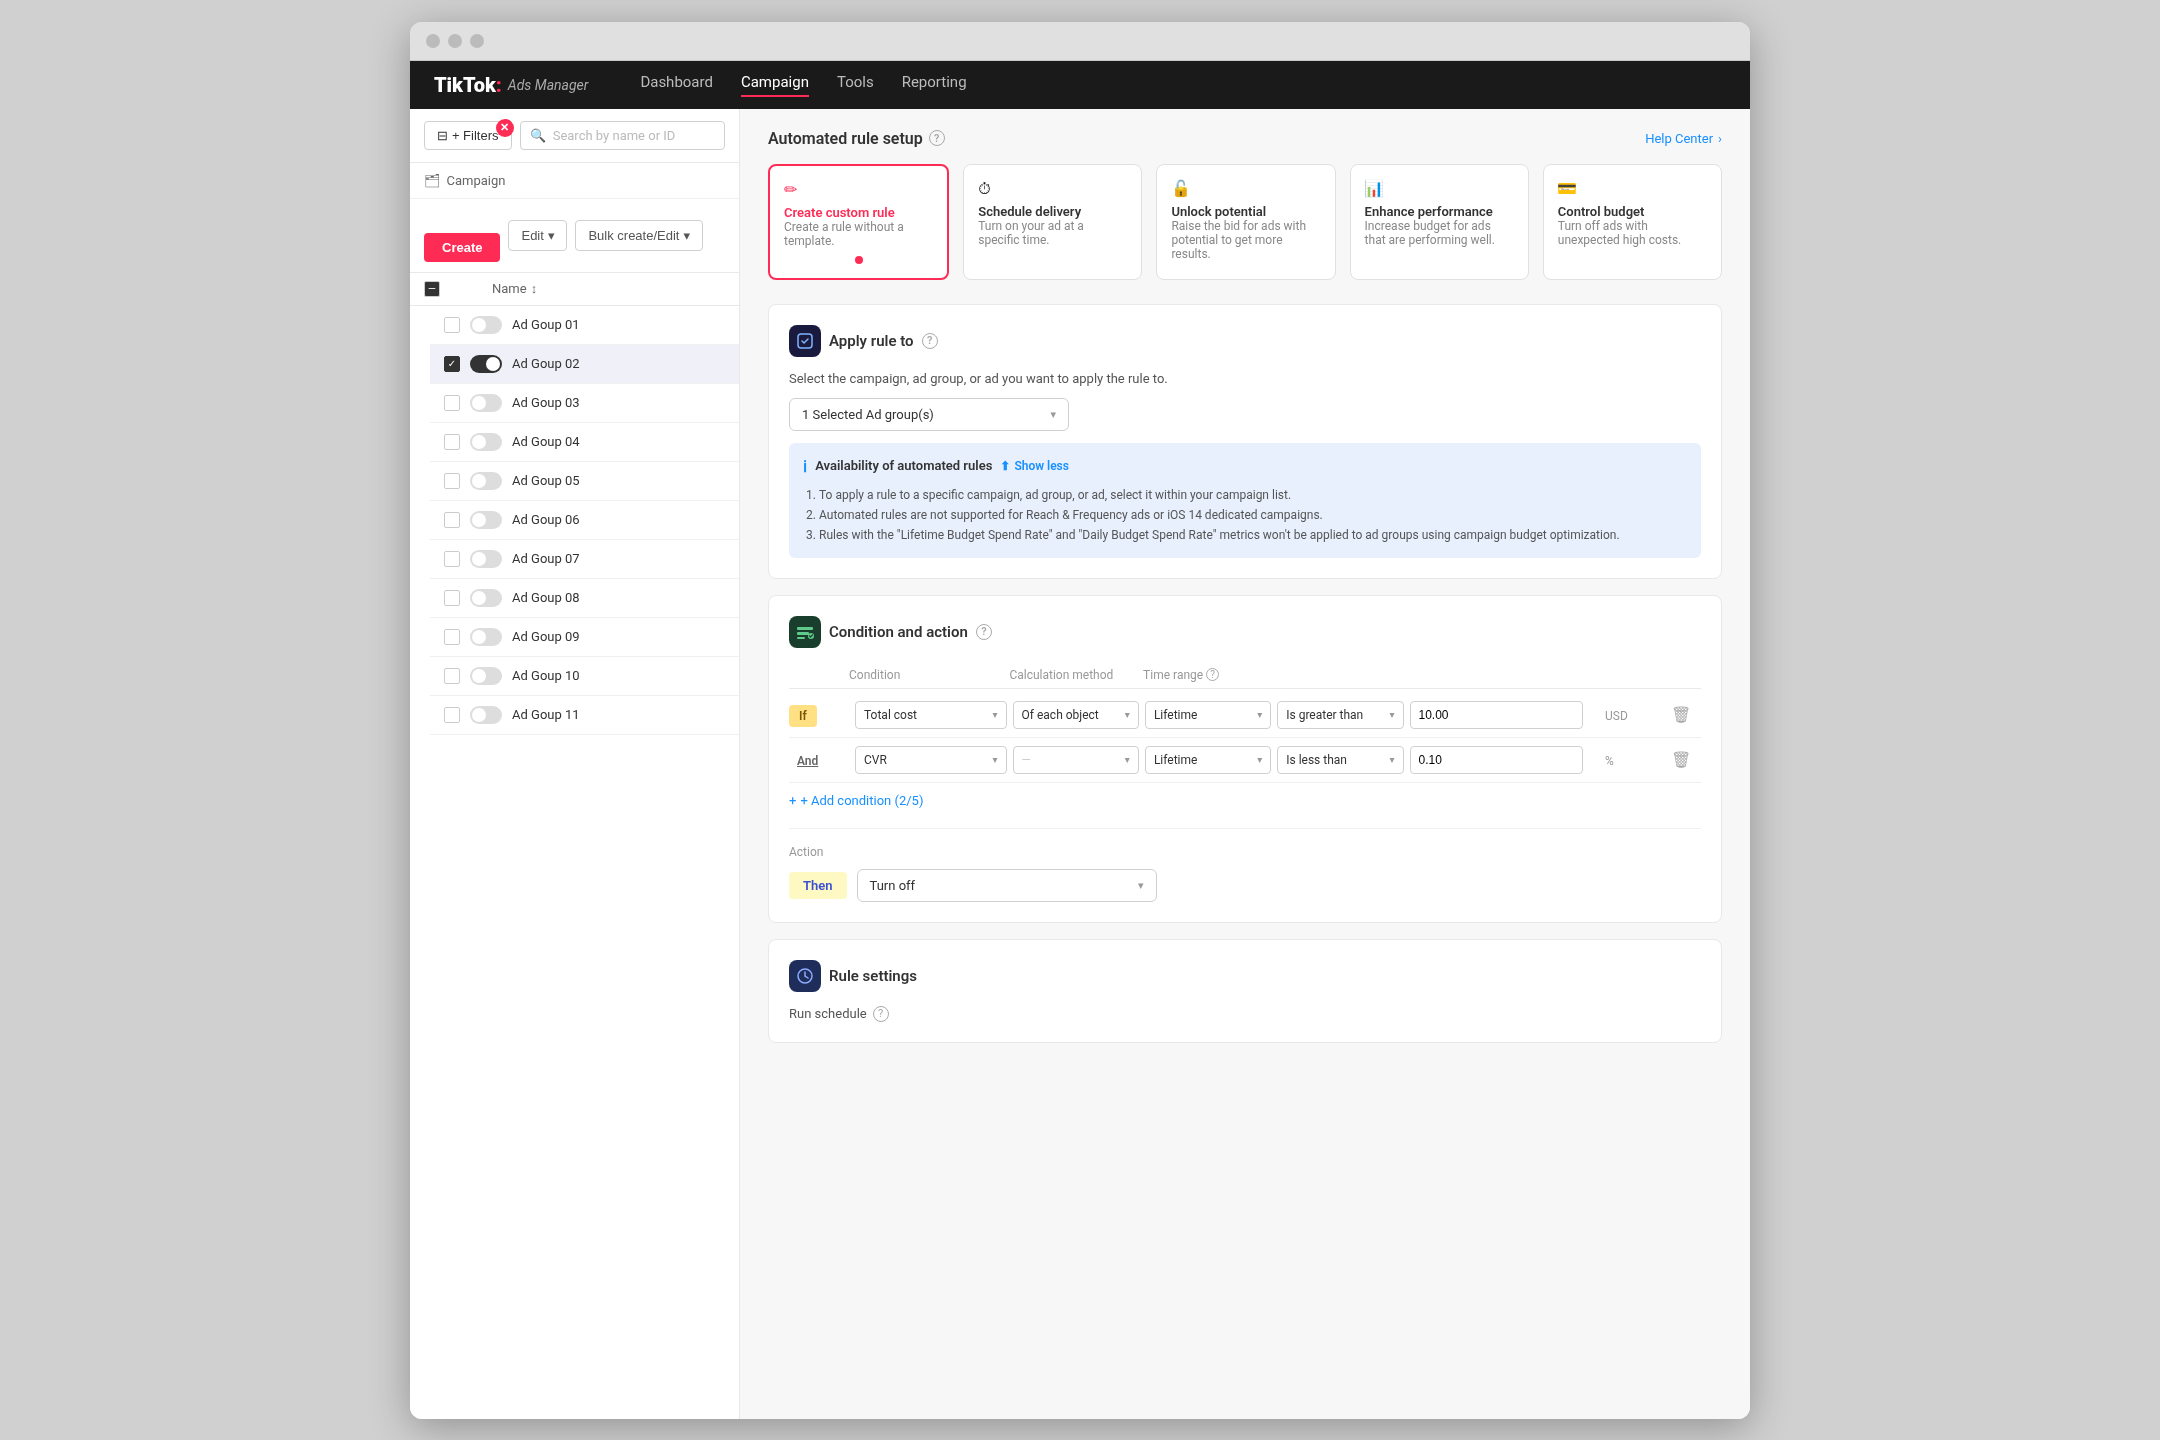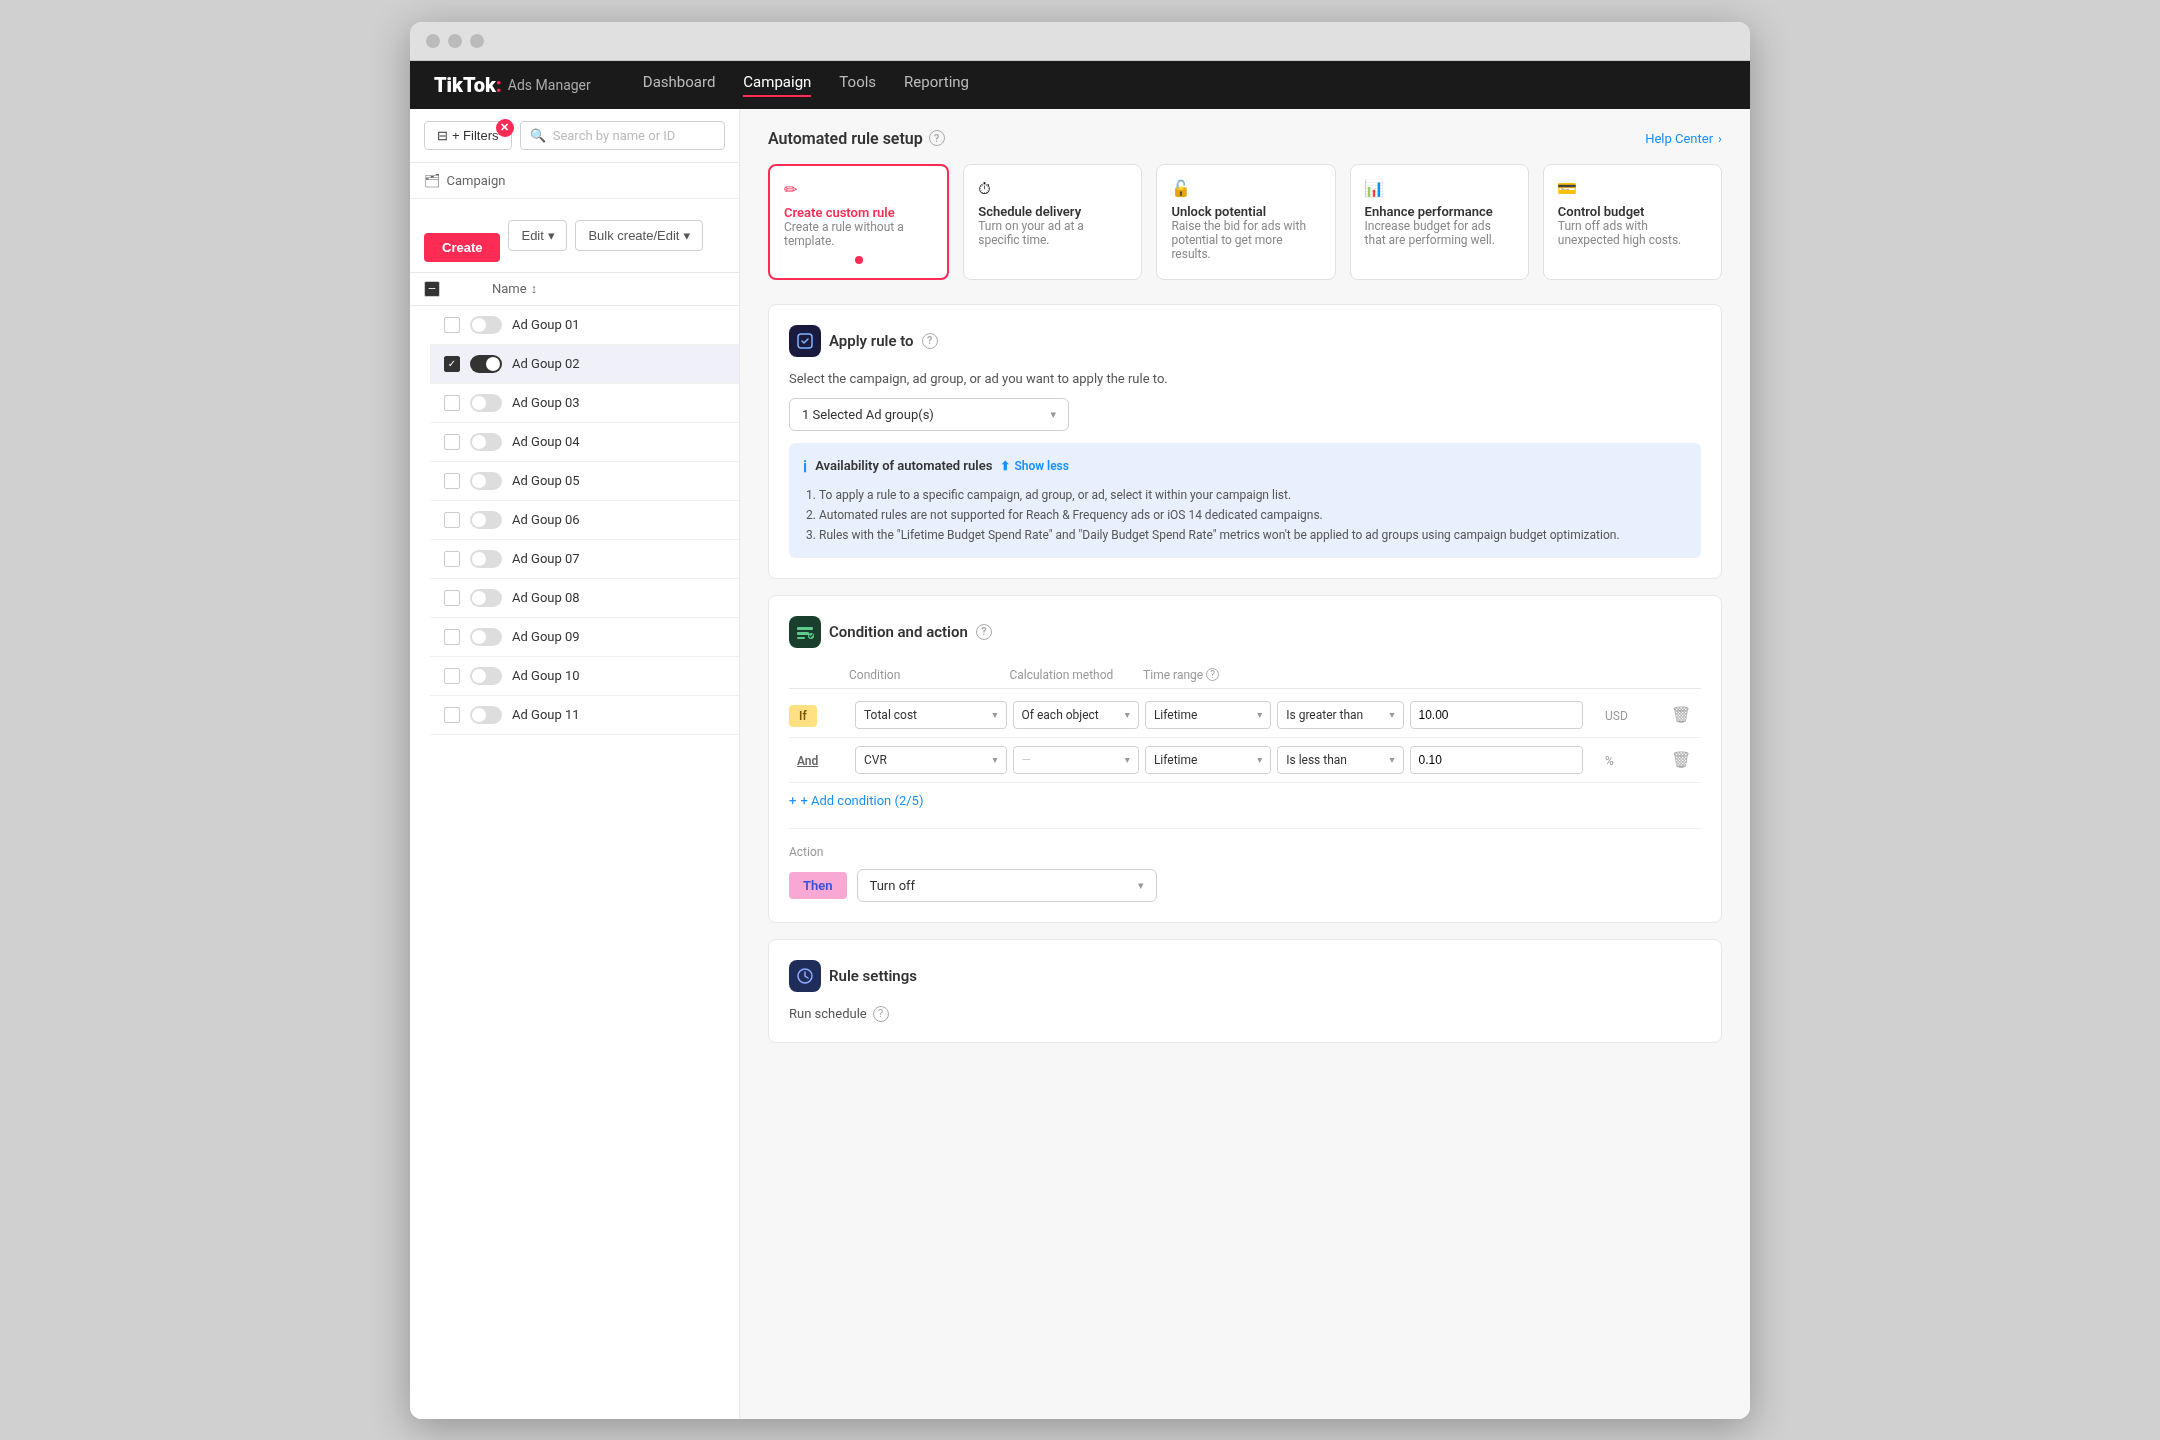--- a/index.html
+++ b/index.html
@@ -53,20 +53,21 @@
       font-size: 20px;
       font-weight: 900;
     }
     .logo-dot {
       color: #fe2c55;
     }
     .logo-subtitle {
       color: #aaa;
       font-size: 14px;
       font-weight: 400;
+      font-style: italic;
     }
     .nav-links {
       display: flex;
       gap: 28px;
       margin-left: 20px;
     }
     .nav-link {
       color: #bbb;
       font-size: 15px;
       cursor: pointer;
@@ -514,21 +515,21 @@
       align-items: center;
       gap: 10px;
       margin-top: 10px;
     }
     .action-label {
       font-size: 12px;
       color: #999;
       margin-bottom: 6px;
     }
     .then-badge {
-      background: #f9a8d4;
+      background: #fef9c3;
       color: #3b4fd4;
       border-radius: 4px;
       padding: 6px 14px;
       font-size: 13px;
       font-weight: 600;
     }
     .action-select {
       display: flex;
       align-items: center;
       justify-content: space-between;

